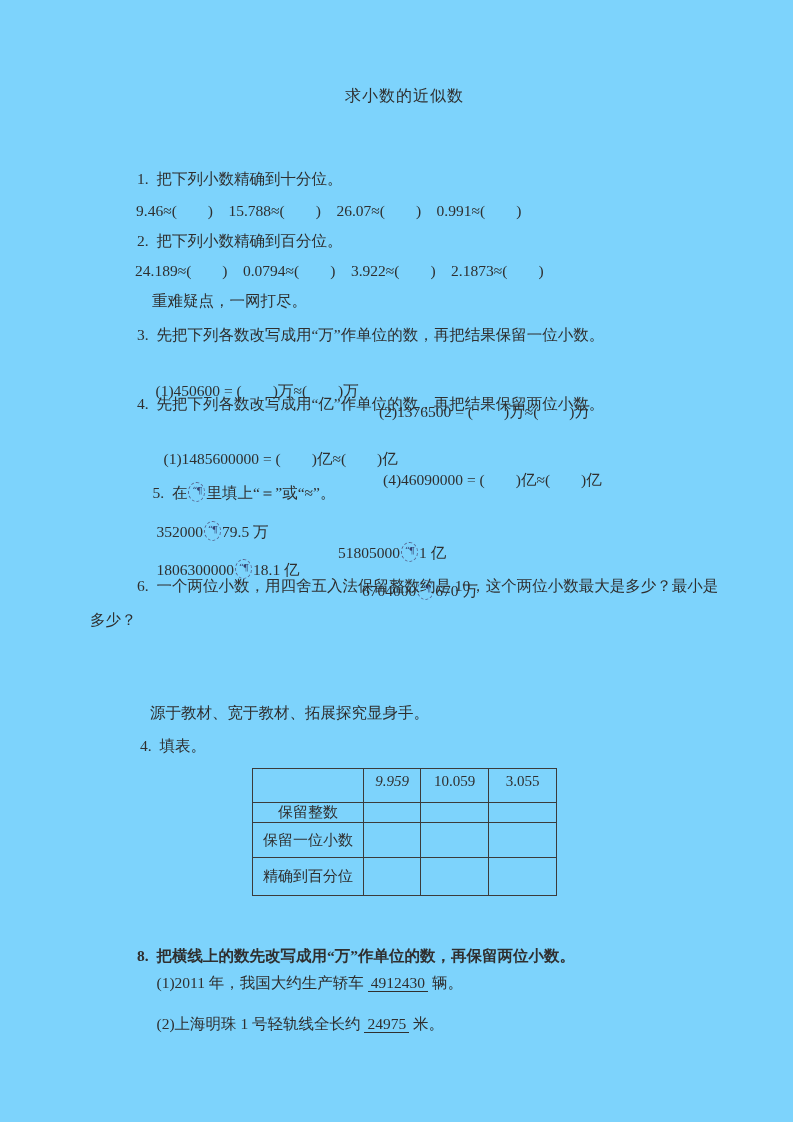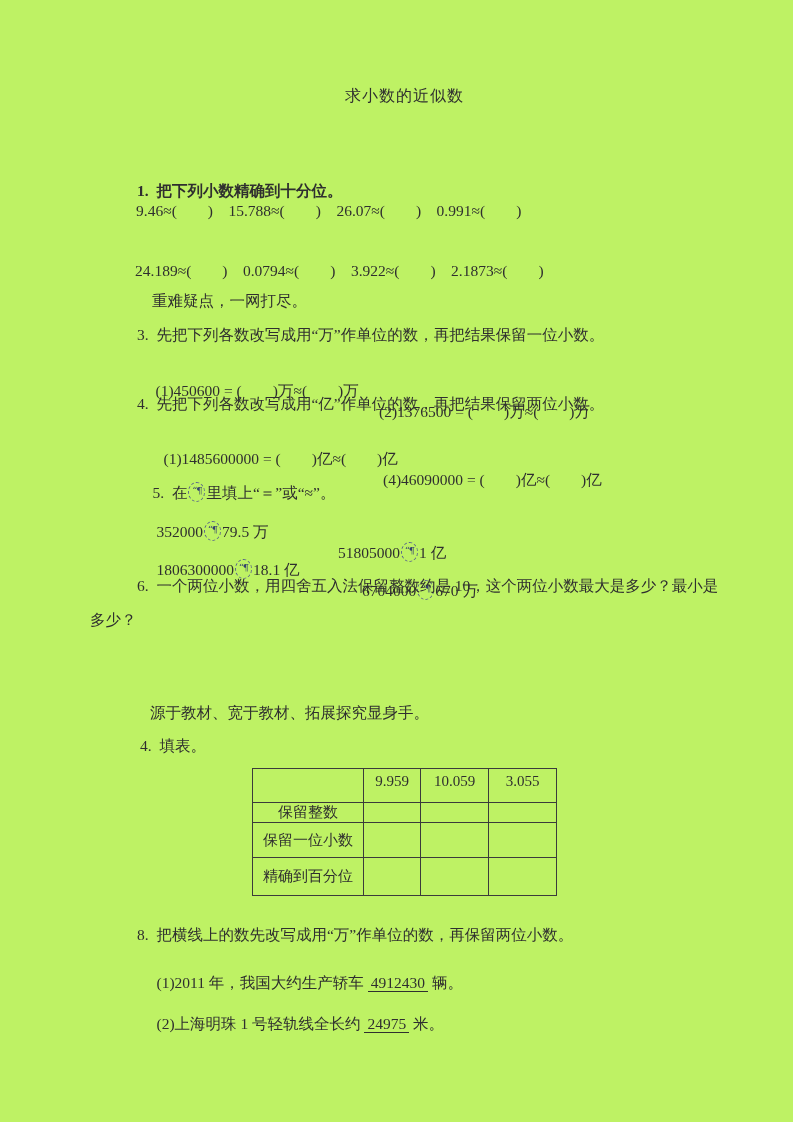--- a/index.html
+++ b/index.html
@@ -1,20 +1,20 @@
 <!DOCTYPE html>
 <html><head>
 <meta charset="utf-8">
 <style>
   html,body { margin:0; padding:0; background:#e8e8e8; }
   .page {
     position:relative;
     width:793px; height:1122px;
     margin:0 auto;
-    background:#bef264;
+    background:#7dd3fc;
     font-family:"Liberation Serif","DejaVu Serif",serif;
     color:#2f2f2f;
     font-size:15.5px;
     overflow:hidden;
   }
   .line {
     position:absolute;
     white-space:pre;
     line-height:21px;
   }
@@ -55,40 +55,41 @@
   }
   table.fill td {
     border:1.8px solid #3b3b3b;
     text-align:center;
     vertical-align:middle;
     padding:0;
     font-size:15px;
     white-space:pre;
   }
   .colA { width:110px; }
-  .colB { width:56px; }
+  .colB { width:56px;font-style:italic; }
   .colC { width:67px; }
   .colD { width:67px; }
   .rowH { height:34px; }
   .row1 { height:20px; }
   .row2 { height:35px; }
   .row3 { height:38px;padding-left:34px; }
   table.fill td.hnum { vertical-align:top; padding-top:4px; }
 </style>
 </head>
 <body>
 
 <div class="page">
 
   <div class="title">求小数的近似数</div>
 
 
-  <div class="line" style="left:137px; top:180px;font-weight:bold;">1.  把下列小数精确到十分位。</div>
+  <div class="line" style="left:137px; top:168px;">1.  把下列小数精确到十分位。</div>
   <div class="line" style="left:136px; top:200px;">9.46≈(　　)　15.788≈(　　)　26.07≈(　　)　0.991≈(　　)</div>
 
+  <div class="line" style="left:137px; top:230px;">2.  把下列小数精确到百分位。</div>
   <div class="line" style="left:135px; top:260px;">24.189≈(　　)　0.0794≈(　　)　3.922≈(　　)　2.1873≈(　　)</div>
 
   <div class="line" style="left:152px; top:290px;">重难疑点，一网打尽。</div>
 
   <div class="line" style="left:137px; top:324px;">3.  先把下列各数改写成用“万”作单位的数，再把结果保留一位小数。</div>
   <div class="line" style="left:140px; top:359px; width:560px;">
     <span>(1)450600 = (　　)万≈(　　)万</span>
     <span class="i2" style="left:239px;">(2)1376500 = (　　)万≈(　　)万</span>
   </div>
 
@@ -141,21 +142,21 @@
     </tr>
     <tr class="row3">
       <td>精确到百分位</td>
       <td></td>
       <td></td>
       <td></td>
     </tr>
   </tbody>
     </table>
 
-  <div class="line" style="left:137px; top:924px;">8.  把横线上的数先改写成用“万”作单位的数，再保留两位小数。</div>
+  <div class="line" style="left:137px; top:945px;font-weight:bold;">8.  把横线上的数先改写成用“万”作单位的数，再保留两位小数。</div>
 
   <div class="line" style="left:141px; top:951px;">
     <span>(1)2011 年，我国大约生产轿车 </span><span class="u">4912430</span><span> 辆。</span>
   </div>
 
   <div class="line" style="left:141px; top:992px;">
     <span>(2)上海明珠 1 号轻轨线全长约 </span><span class="u">24975</span><span> 米。</span>
   </div>
 
 </div>

